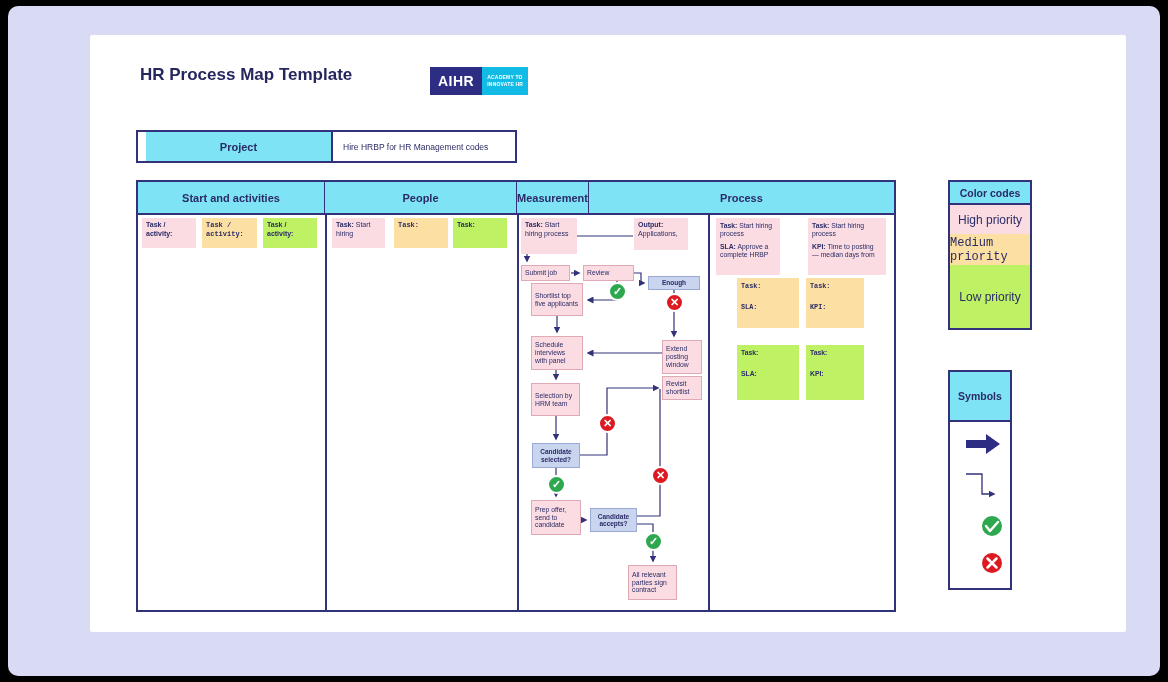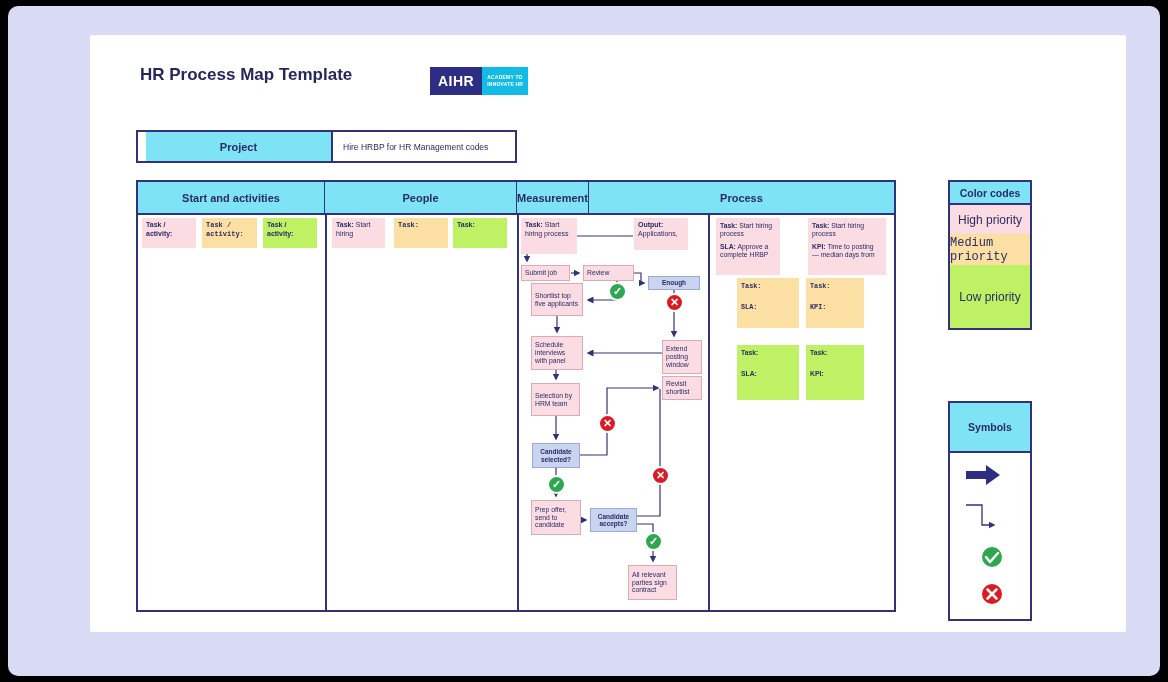--- a/index.html
+++ b/index.html
@@ -206,21 +206,21 @@
       <div class="l2 gap"><span class="b">KPI:</span> <span></span></div>
     </div>
 
     <div class="side-box" style="left:858px;top:145px;width:84px;height:150px">
       <div class="side-head" style="height:23px">Color codes</div>
       <div class="cc-row pink" style="height:29px">High priority</div>
       <div class="cc-row yellow" style="height:31px">Medium priority</div>
       <div class="cc-row teal" style="flex:1">Low priority</div>
     </div>
 
-    <div class="side-box" style="left:858px;top:366px;width:84px;height:220px">
+    <div class="side-box" style="left:858px;top:335px;width:64px;height:220px">
       <div class="side-head" style="height:50px">Symbols</div>
       <svg width="80" height="164" viewBox="0 0 80 164">
         <defs>
           <marker id="arr2" markerWidth="7" markerHeight="7" refX="5.5" refY="3.5" orient="auto" markerUnits="userSpaceOnUse">
             <path d="M0,0L7,3.5L0,7Z" fill="#32327A"></path>
           </marker>
         </defs>
         <g>
           <path d="M16,18 H36 V12 L50,22 L36,32 V26 H16 Z" fill="#2D2E83"></path>
         </g>

